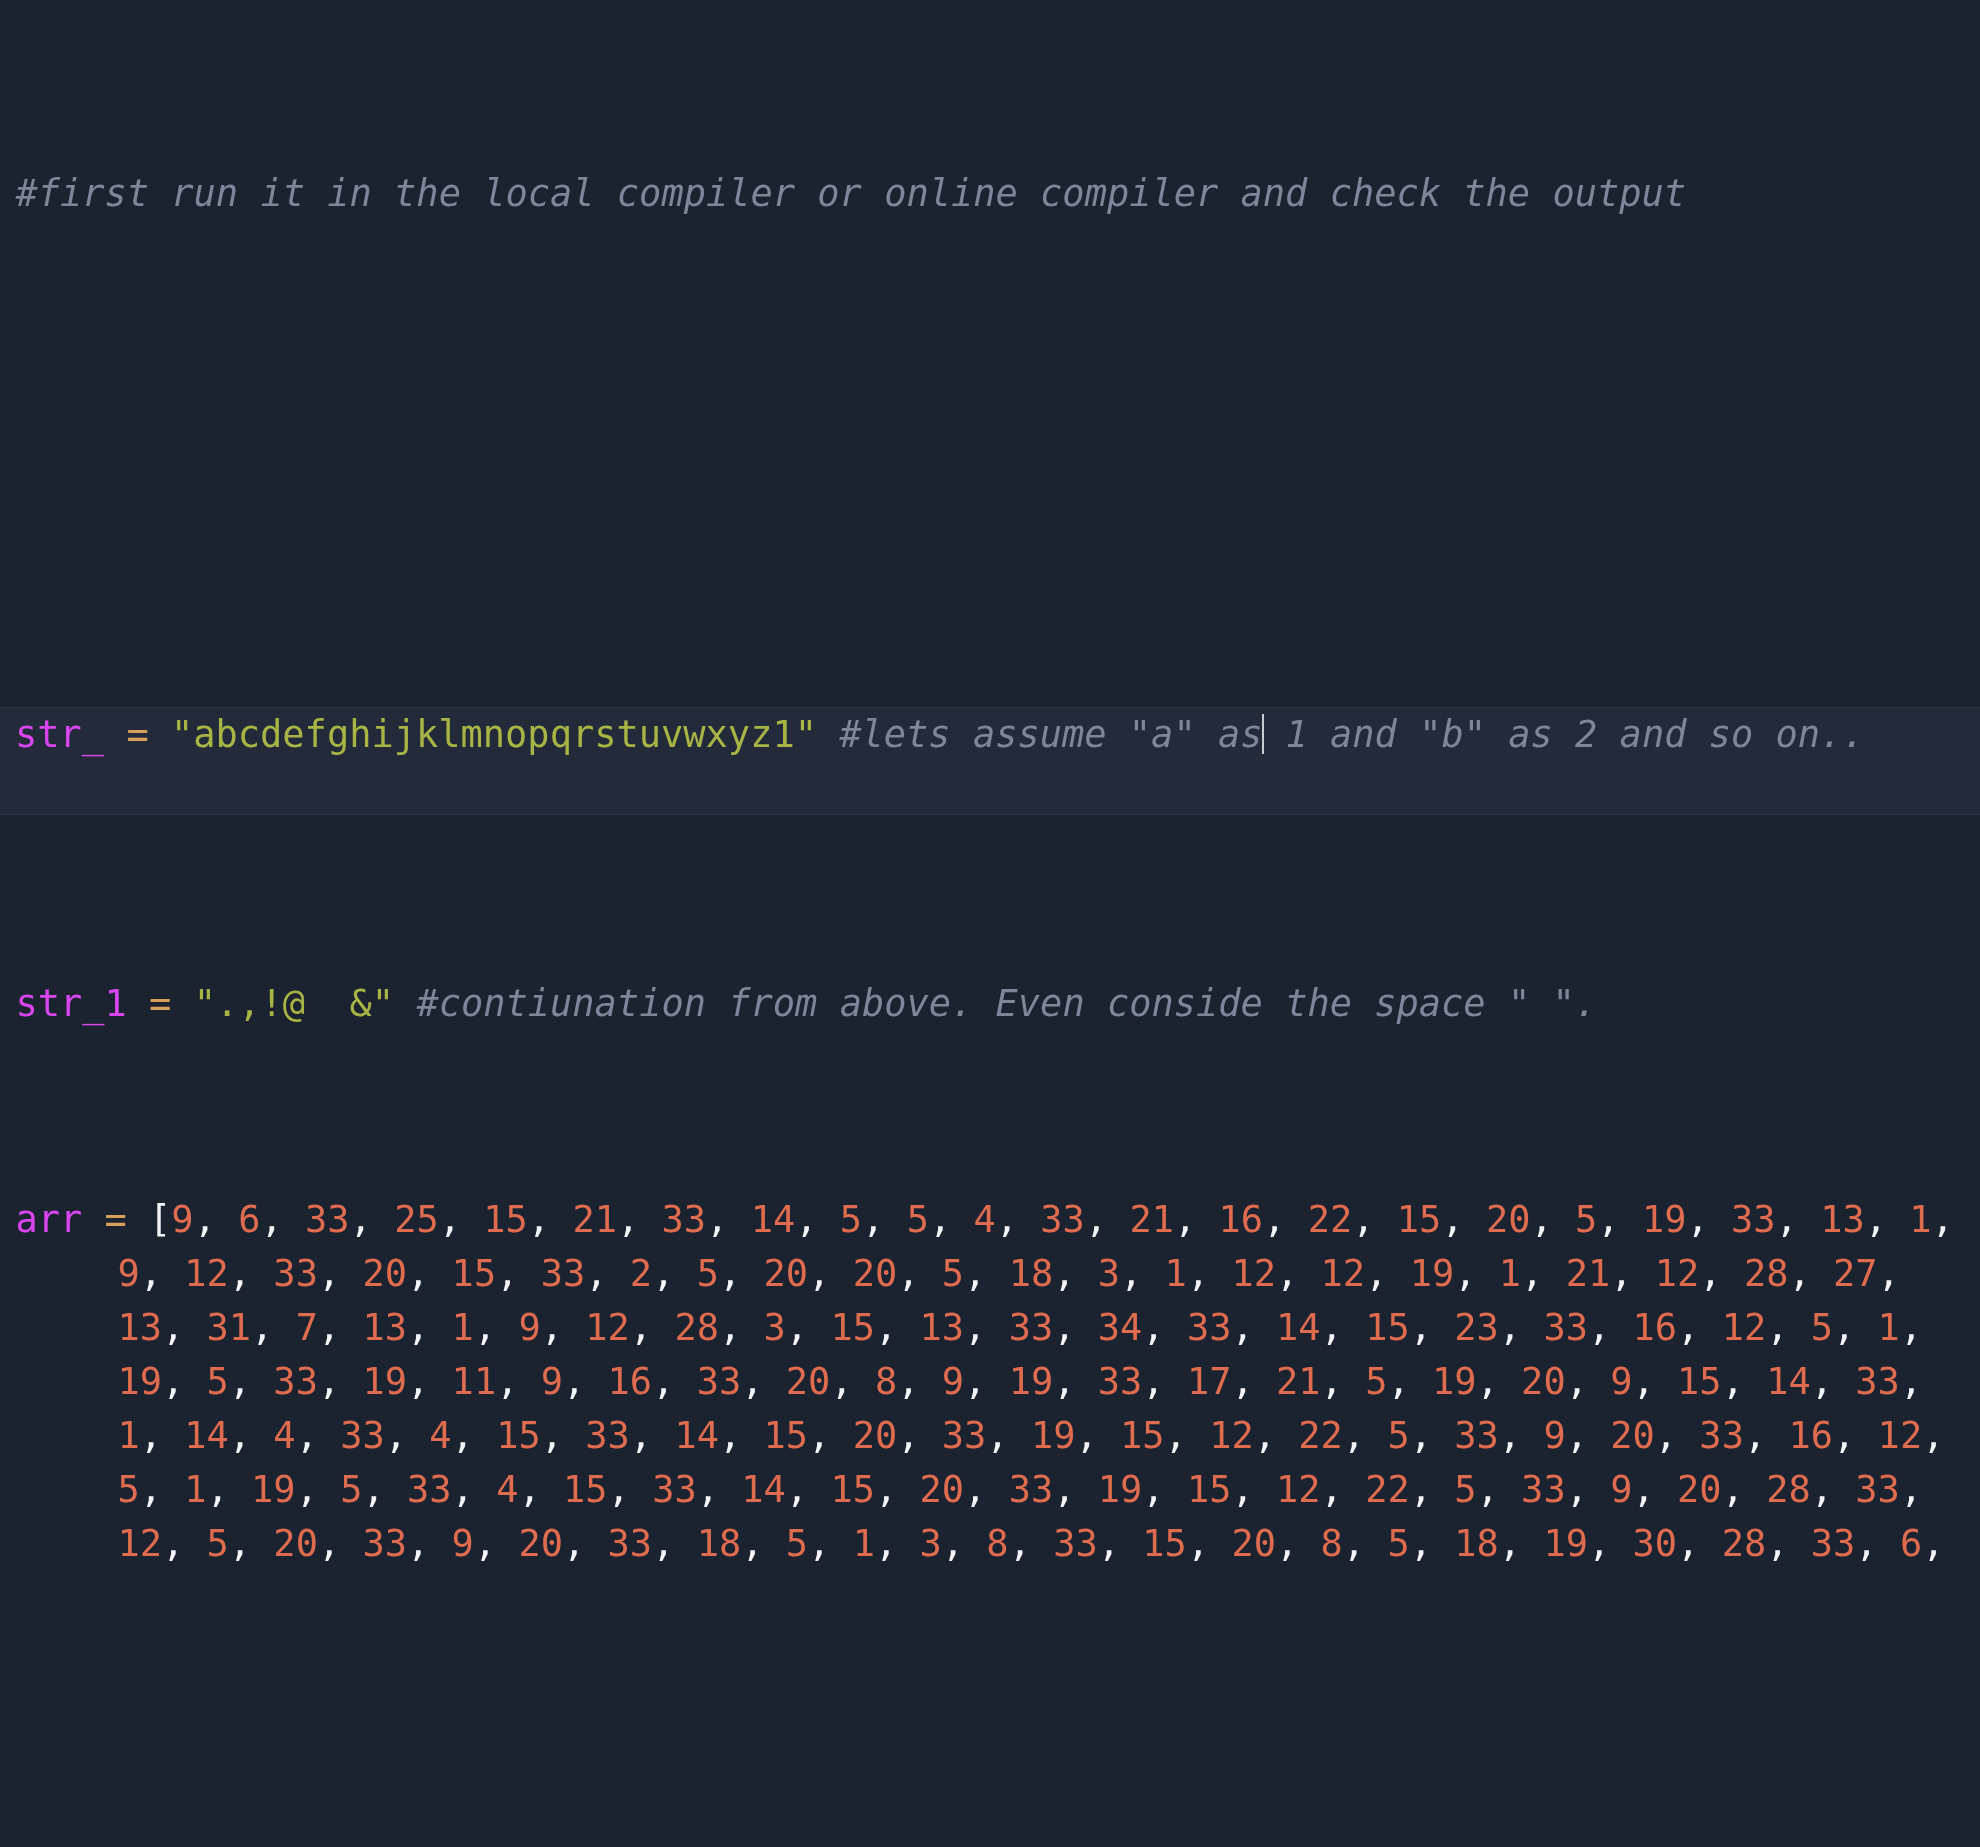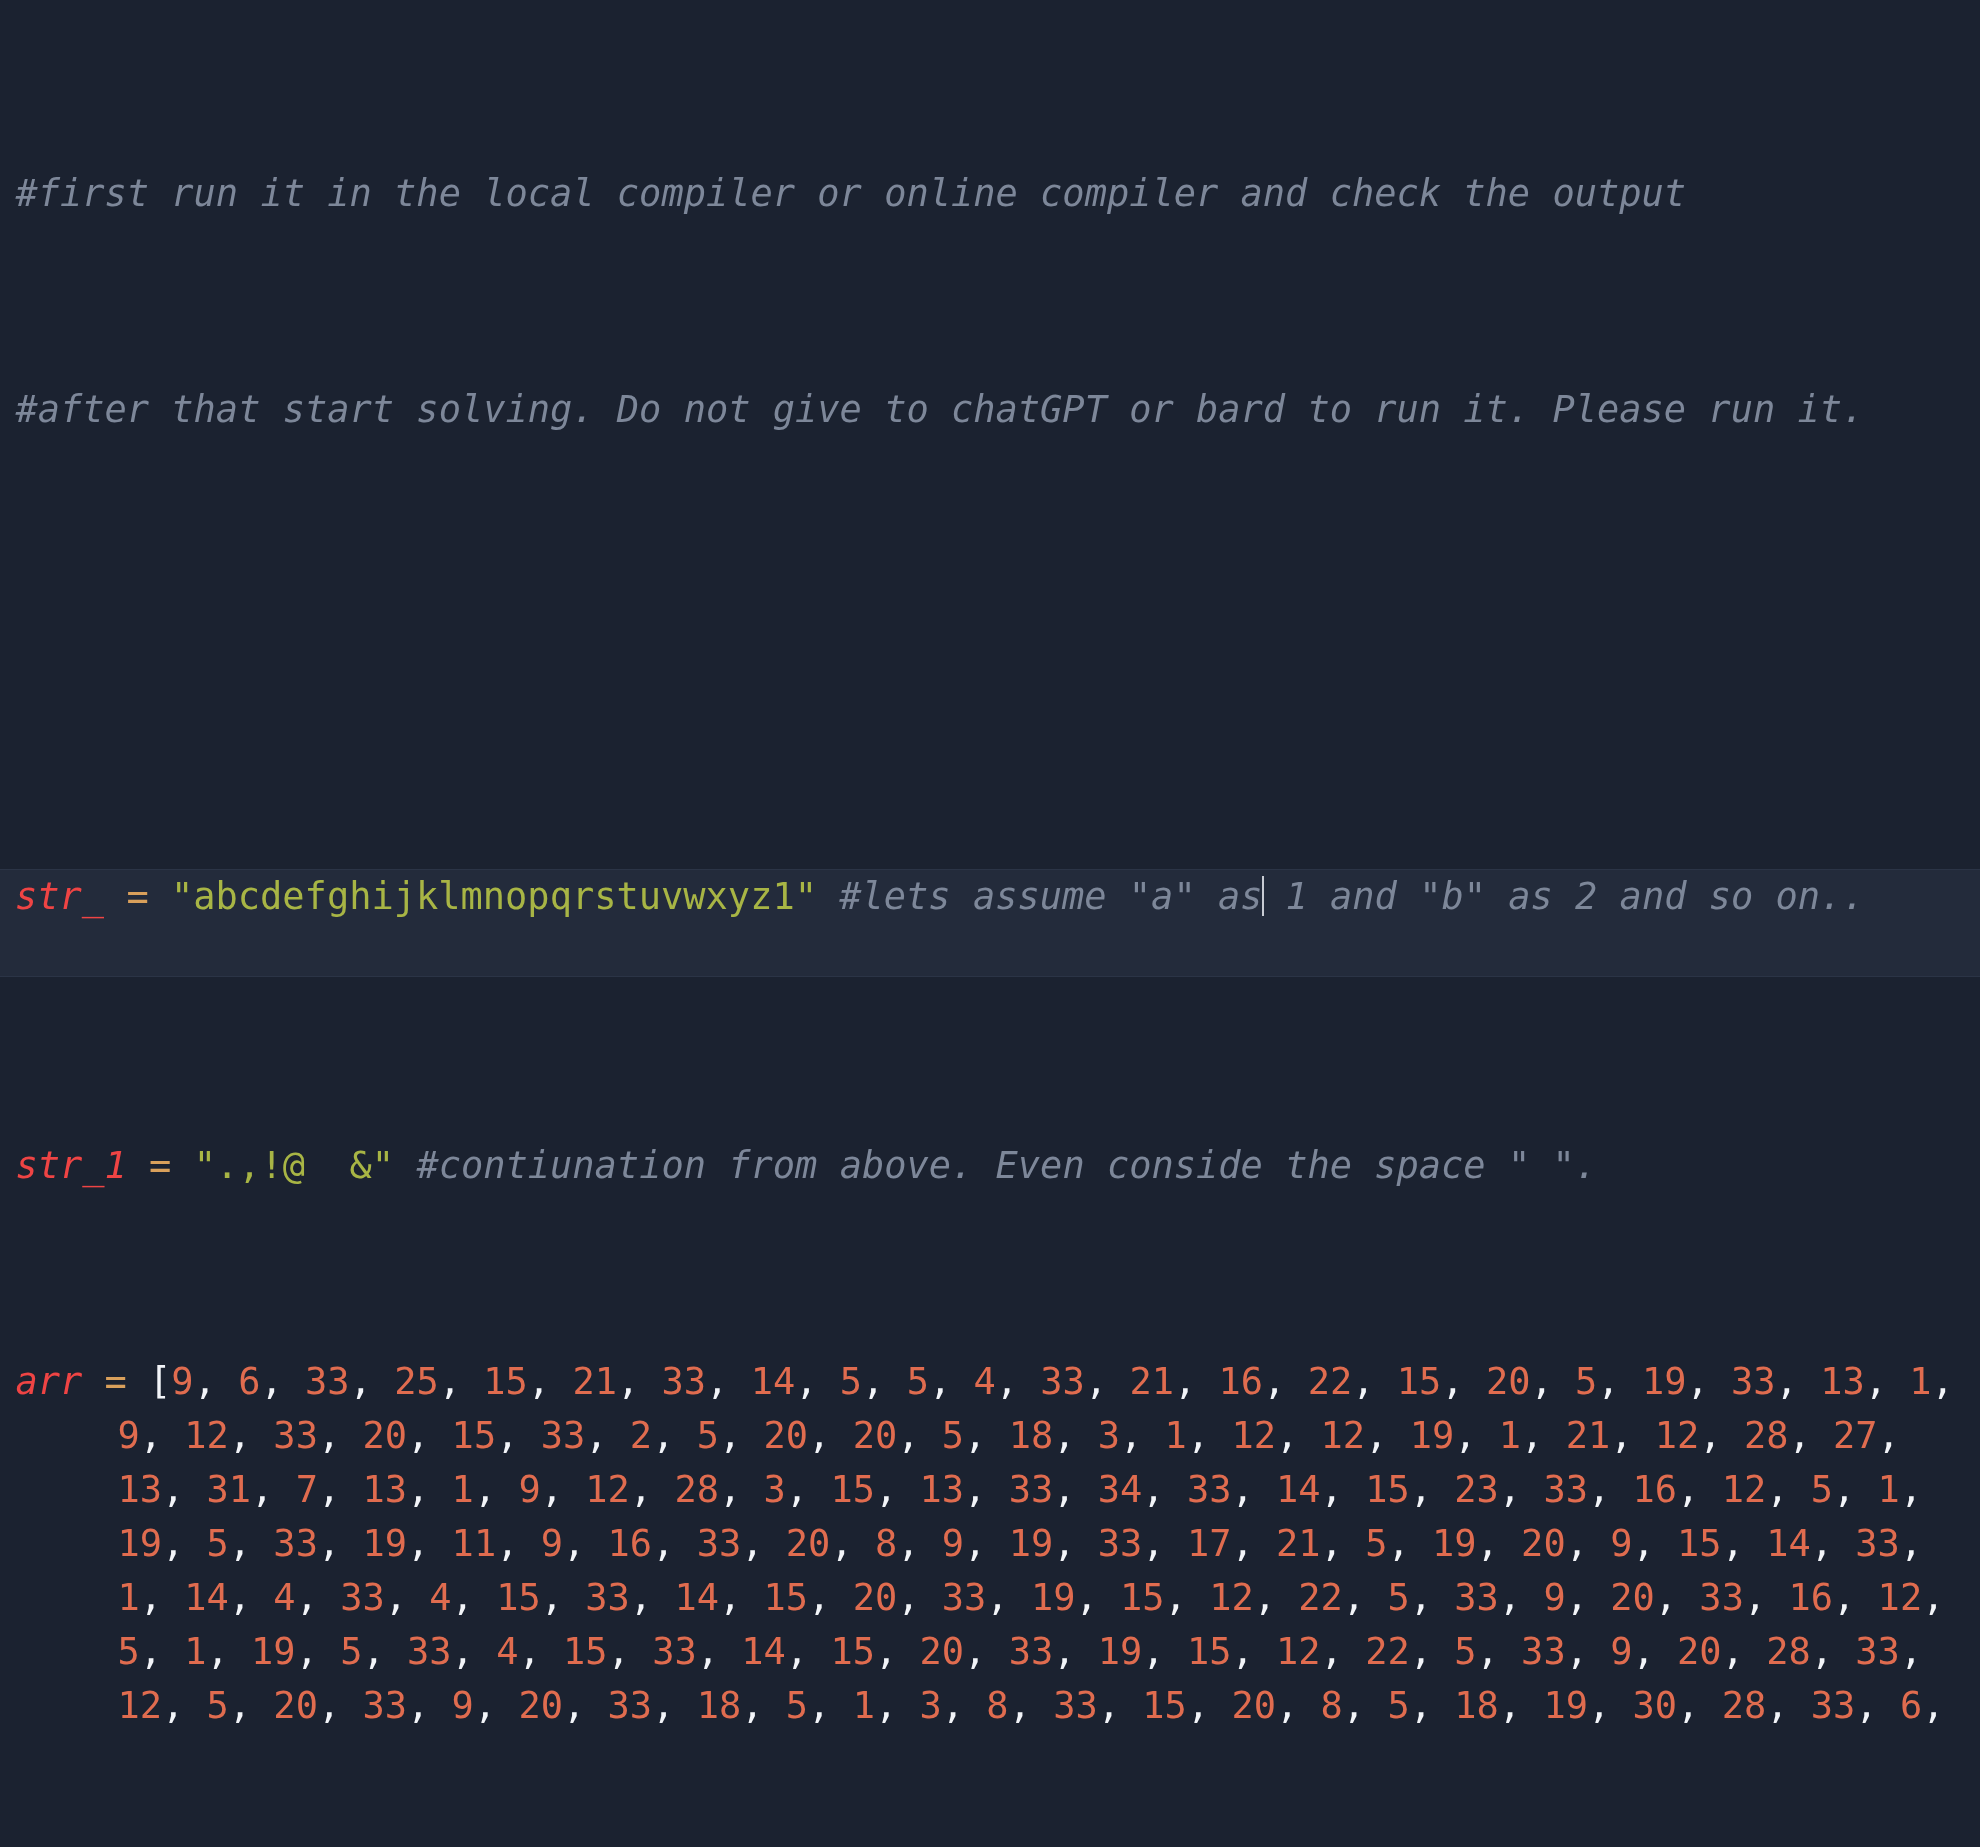--- a/index.html
+++ b/index.html
@@ -66,21 +66,21 @@
     border-top: 0.8px solid #2c3purple;
   }
   .line.current {
     border-top: 0.8px solid #2b3446;
     border-bottom: 0.8px solid #2b3446;
     min-height: 106px;
   }
 
   
   .cmt   { color: #7d8799; font-style: italic; }
-  .id    { color: #ef4444; font-style: italic; }
+  .id    { color: #d946ef; }
   .op    { color: #d9a05b; }
   .str   { color: #a8b545; }
   .num   { color: #e06c4f; }
   .punc  { color: #f2f4f8; }
 
   .caret {
     display: inline-block;
     width: 2.3px;
     height: 40px;
     background: #c8ccd4;
@@ -89,21 +89,20 @@
   }
 </style>
 </head>
 <body>
 
 <div id="editor">
   <div class="code">
 
     <span class="line wrap"><span class="cmt">#first run it in the local compiler or online compiler and check the output</span></span>
 
-    <span class="line wrap"><span class="cmt">#after that start solving. Do not give to chatGPT or bard to run it. Please run it.</span></span>
 
 
     <span class="line blank"> </span>
 
     <span class="line current"><span class="id">str_</span> <span class="op">=</span> <span class="str">"abcdefghijklmnopqrstuvwxyz1"</span> <span class="cmt">#lets assume "a" as</span><span class="caret"></span><span class="cmt"> 1 and "b" as 2 and so on..</span></span>
 
     <span class="line wrap"><span class="id">str_1</span> <span class="op">=</span> <span class="str">".,!@  &amp;"</span> <span class="cmt">#contiunation from above. Even conside the space " ".</span></span>
 
     <span class="line wrap"><span class="id">arr</span> <span class="op">=</span> <span class="punc">[</span><span id="arr-values"><span class="num">9</span><span class="punc">, </span><span class="num">6</span><span class="punc">, </span><span class="num">33</span><span class="punc">, </span><span class="num">25</span><span class="punc">, </span><span class="num">15</span><span class="punc">, </span><span class="num">21</span><span class="punc">, </span><span class="num">33</span><span class="punc">, </span><span class="num">14</span><span class="punc">, </span><span class="num">5</span><span class="punc">, </span><span class="num">5</span><span class="punc">, </span><span class="num">4</span><span class="punc">, </span><span class="num">33</span><span class="punc">, </span><span class="num">21</span><span class="punc">, </span><span class="num">16</span><span class="punc">, </span><span class="num">22</span><span class="punc">, </span><span class="num">15</span><span class="punc">, </span><span class="num">20</span><span class="punc">, </span><span class="num">5</span><span class="punc">, </span><span class="num">19</span><span class="punc">, </span><span class="num">33</span><span class="punc">, </span><span class="num">13</span><span class="punc">, </span><span class="num">1</span><span class="punc">, </span><span class="num">9</span><span class="punc">, </span><span class="num">12</span><span class="punc">, </span><span class="num">33</span><span class="punc">, </span><span class="num">20</span><span class="punc">, </span><span class="num">15</span><span class="punc">, </span><span class="num">33</span><span class="punc">, </span><span class="num">2</span><span class="punc">, </span><span class="num">5</span><span class="punc">, </span><span class="num">20</span><span class="punc">, </span><span class="num">20</span><span class="punc">, </span><span class="num">5</span><span class="punc">, </span><span class="num">18</span><span class="punc">, </span><span class="num">3</span><span class="punc">, </span><span class="num">1</span><span class="punc">, </span><span class="num">12</span><span class="punc">, </span><span class="num">12</span><span class="punc">, </span><span class="num">19</span><span class="punc">, </span><span class="num">1</span><span class="punc">, </span><span class="num">21</span><span class="punc">, </span><span class="num">12</span><span class="punc">, </span><span class="num">28</span><span class="punc">, </span><span class="num">27</span><span class="punc">, </span><span class="num">13</span><span class="punc">, </span><span class="num">31</span><span class="punc">, </span><span class="num">7</span><span class="punc">, </span><span class="num">13</span><span class="punc">, </span><span class="num">1</span><span class="punc">, </span><span class="num">9</span><span class="punc">, </span><span class="num">12</span><span class="punc">, </span><span class="num">28</span><span class="punc">, </span><span class="num">3</span><span class="punc">, </span><span class="num">15</span><span class="punc">, </span><span class="num">13</span><span class="punc">, </span><span class="num">33</span><span class="punc">, </span><span class="num">34</span><span class="punc">, </span><span class="num">33</span><span class="punc">, </span><span class="num">14</span><span class="punc">, </span><span class="num">15</span><span class="punc">, </span><span class="num">23</span><span class="punc">, </span><span class="num">33</span><span class="punc">, </span><span class="num">16</span><span class="punc">, </span><span class="num">12</span><span class="punc">, </span><span class="num">5</span><span class="punc">, </span><span class="num">1</span><span class="punc">, </span><span class="num">19</span><span class="punc">, </span><span class="num">5</span><span class="punc">, </span><span class="num">33</span><span class="punc">, </span><span class="num">19</span><span class="punc">, </span><span class="num">11</span><span class="punc">, </span><span class="num">9</span><span class="punc">, </span><span class="num">16</span><span class="punc">, </span><span class="num">33</span><span class="punc">, </span><span class="num">20</span><span class="punc">, </span><span class="num">8</span><span class="punc">, </span><span class="num">9</span><span class="punc">, </span><span class="num">19</span><span class="punc">, </span><span class="num">33</span><span class="punc">, </span><span class="num">17</span><span class="punc">, </span><span class="num">21</span><span class="punc">, </span><span class="num">5</span><span class="punc">, </span><span class="num">19</span><span class="punc">, </span><span class="num">20</span><span class="punc">, </span><span class="num">9</span><span class="punc">, </span><span class="num">15</span><span class="punc">, </span><span class="num">14</span><span class="punc">, </span><span class="num">33</span><span class="punc">, </span><span class="num">1</span><span class="punc">, </span><span class="num">14</span><span class="punc">, </span><span class="num">4</span><span class="punc">, </span><span class="num">33</span><span class="punc">, </span><span class="num">4</span><span class="punc">, </span><span class="num">15</span><span class="punc">, </span><span class="num">33</span><span class="punc">, </span><span class="num">14</span><span class="punc">, </span><span class="num">15</span><span class="punc">, </span><span class="num">20</span><span class="punc">, </span><span class="num">33</span><span class="punc">, </span><span class="num">19</span><span class="punc">, </span><span class="num">15</span><span class="punc">, </span><span class="num">12</span><span class="punc">, </span><span class="num">22</span><span class="punc">, </span><span class="num">5</span><span class="punc">, </span><span class="num">33</span><span class="punc">, </span><span class="num">9</span><span class="punc">, </span><span class="num">20</span><span class="punc">, </span><span class="num">33</span><span class="punc">, </span><span class="num">16</span><span class="punc">, </span><span class="num">12</span><span class="punc">, </span><span class="num">5</span><span class="punc">, </span><span class="num">1</span><span class="punc">, </span><span class="num">19</span><span class="punc">, </span><span class="num">5</span><span class="punc">, </span><span class="num">33</span><span class="punc">, </span><span class="num">4</span><span class="punc">, </span><span class="num">15</span><span class="punc">, </span><span class="num">33</span><span class="punc">, </span><span class="num">14</span><span class="punc">, </span><span class="num">15</span><span class="punc">, </span><span class="num">20</span><span class="punc">, </span><span class="num">33</span><span class="punc">, </span><span class="num">19</span><span class="punc">, </span><span class="num">15</span><span class="punc">, </span><span class="num">12</span><span class="punc">, </span><span class="num">22</span><span class="punc">, </span><span class="num">5</span><span class="punc">, </span><span class="num">33</span><span class="punc">, </span><span class="num">9</span><span class="punc">, </span><span class="num">20</span><span class="punc">, </span><span class="num">28</span><span class="punc">, </span><span class="num">33</span><span class="punc">, </span><span class="num">12</span><span class="punc">, </span><span class="num">5</span><span class="punc">, </span><span class="num">20</span><span class="punc">, </span><span class="num">33</span><span class="punc">, </span><span class="num">9</span><span class="punc">, </span><span class="num">20</span><span class="punc">, </span><span class="num">33</span><span class="punc">, </span><span class="num">18</span><span class="punc">, </span><span class="num">5</span><span class="punc">, </span><span class="num">1</span><span class="punc">, </span><span class="num">3</span><span class="punc">, </span><span class="num">8</span><span class="punc">, </span><span class="num">33</span><span class="punc">, </span><span class="num">15</span><span class="punc">, </span><span class="num">20</span><span class="punc">, </span><span class="num">8</span><span class="punc">, </span><span class="num">5</span><span class="punc">, </span><span class="num">18</span><span class="punc">, </span><span class="num">19</span><span class="punc">, </span><span class="num">30</span><span class="punc">, </span><span class="num">28</span><span class="punc">, </span><span class="num">33</span><span class="punc">, </span><span class="num">6</span><span class="punc">, </span></span></span>
 

